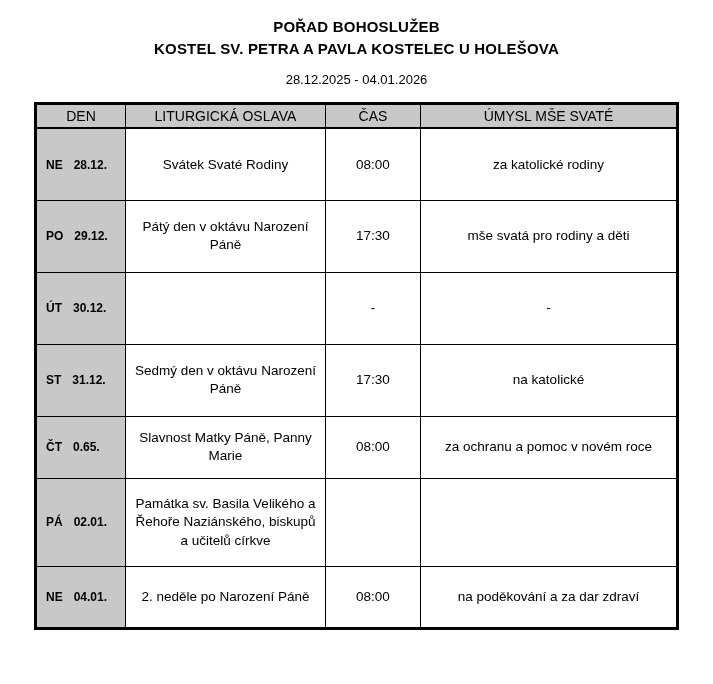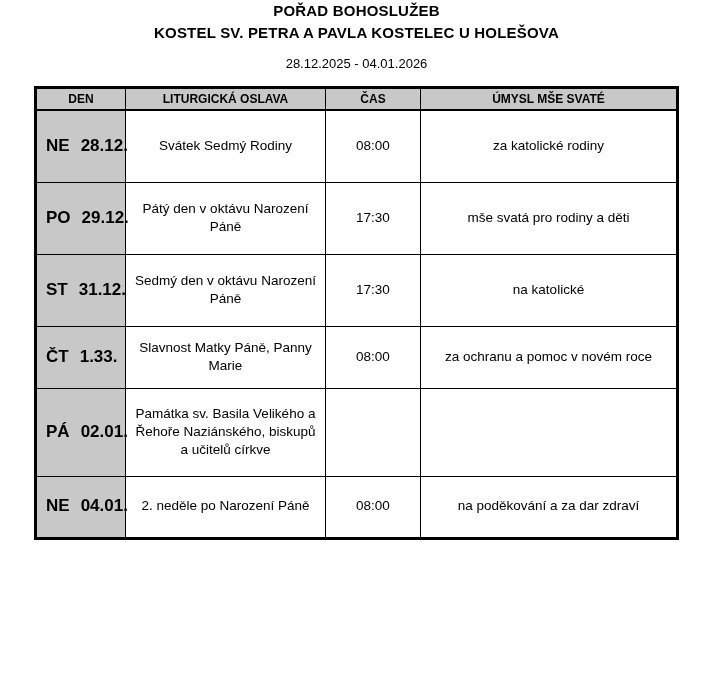--- a/index.html
+++ b/index.html
@@ -4,21 +4,21 @@
 <style>
   * { box-sizing: border-box; margin: 0; padding: 0; }
   html, body {
     width: 713px;
     background: var(--page-bg, #ffffff);
     color: #000;
     font-family: "Liberation Sans", sans-serif;
   }
   body { height: 684px; overflow: hidden; }
 
-  .doc-header { text-align: center; }
+  .doc-header { text-align: center; padding-top: 16px; }
   .doc-title, .doc-subtitle {
     font-size: 15px;
     font-weight: bold;
     line-height: 1.45;
     letter-spacing: 0.2px;
   }
   .doc-daterange { font-size: 13px; margin-top: 12px; }
 
   table.schedule {
     border-collapse: collapse;
@@ -31,32 +31,32 @@
     border: 1px solid var(--border, #000);
     text-align: center;
     vertical-align: middle;
     font-size: 13.5px;
     padding: 3px 5px;
     line-height: 1.35;
     word-wrap: break-word;
   }
   .schedule thead th {
     background: var(--header-bg, #c8c8c8);
-    font-weight: bold;
-    font-size: 12px;
+    font-weight: normal;
+    font-size: 14px;
     height: 23px;
     padding: 2px 4px;
     border-bottom: 2px solid var(--border, #000);
   }
   .schedule td.den {
     background: var(--header-bg, #c8c8c8);
     font-weight: bold;
     text-align: left;
     padding-left: 9px;
-    font-size: 17px;
+    font-size: 12px;
     white-space: nowrap;
   }
   .schedule td.den .ddate { margin-left: 11px; }
 
   tr.h72 td { height: 72px; }
   tr.h62 td { height: 62px; }
   tr.h88 td { height: 88px; }
 </style>
 </head>
 <body>
@@ -78,38 +78,44 @@
     <tr>
       <th>DEN</th>
       <th>LITURGICKÁ OSLAVA</th>
       <th>ČAS</th>
       <th>ÚMYSL MŠE SVATÉ</th>
     </tr>
   </thead>
   <tbody>
     <tr class="h72">
       <td class="den"><span>NE</span><span class="ddate">28.12.</span></td>
-      <td>Svátek Sedmý Rodiny</td>
+      <td>Svátek Svaté Rodiny</td>
       <td>08:00</td>
       <td>za katolické rodiny</td>
     </tr>
     <tr class="h72">
       <td class="den"><span>PO</span><span class="ddate">29.12.</span></td>
       <td>Pátý den v oktávu Narození Páně</td>
       <td>17:30</td>
       <td>mše svatá pro rodiny a děti</td>
     </tr>
     <tr class="h72">
+      <td class="den"><span>ÚT</span><span class="ddate">30.12.</span></td>
+      <td></td>
+      <td>-</td>
+      <td>-</td>
+    </tr>
+    <tr class="h72">
       <td class="den"><span>ST</span><span class="ddate">31.12.</span></td>
       <td>Sedmý den v oktávu Narození Páně</td>
       <td>17:30</td>
       <td>na katolické</td>
     </tr>
     <tr class="h62">
-      <td class="den"><span>ČT</span><span class="ddate">1.33.</span></td>
+      <td class="den"><span>ČT</span><span class="ddate">0.65.</span></td>
       <td>Slavnost Matky Páně, Panny Marie</td>
       <td>08:00</td>
       <td>za ochranu a pomoc v novém roce</td>
     </tr>
     <tr class="h88">
       <td class="den"><span>PÁ</span><span class="ddate">02.01.</span></td>
       <td>Památka sv. Basila Velikého a Řehoře Naziánského, biskupů a učitelů církve</td>
       <td></td>
       <td></td>
     </tr>

